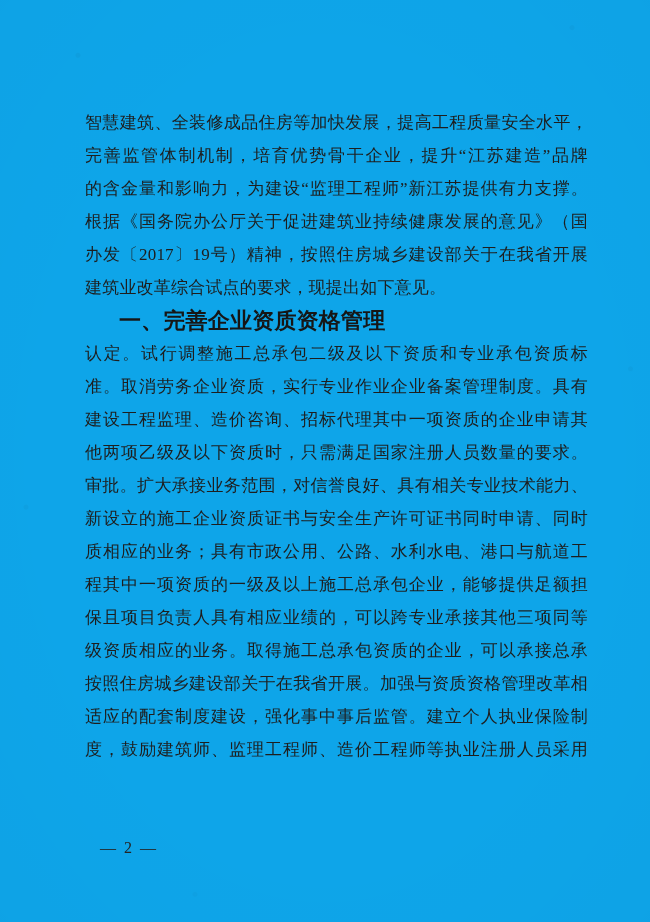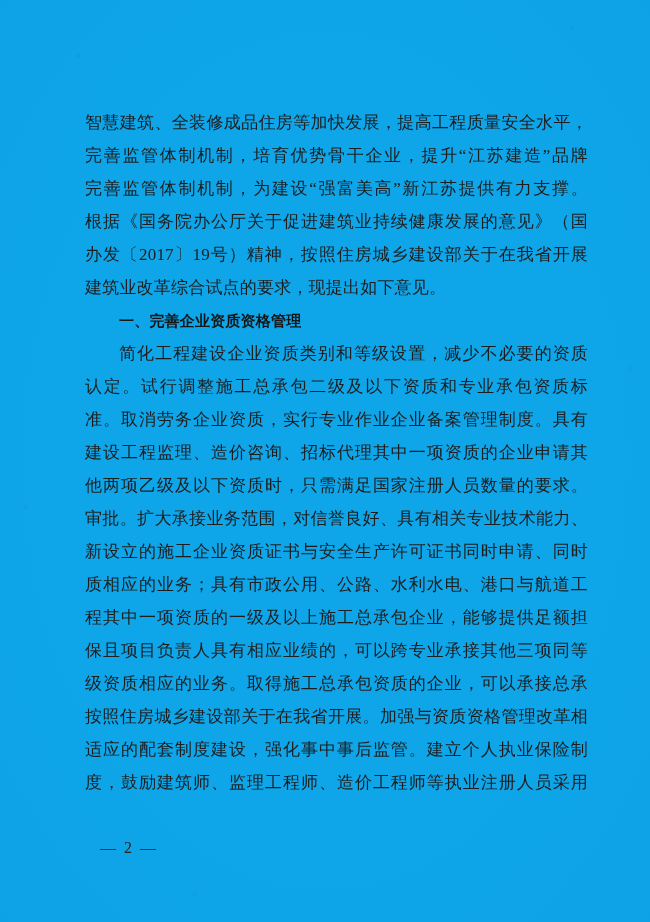--- a/index.html
+++ b/index.html
@@ -49,49 +49,48 @@
   .line.short {
     text-align: right;
     text-align-last: left;
   }
   .line.indent {
     text-indent: 34px;
   }
   .line.heading {
     font-family: "Liberation Sans", "DejaVu Sans", sans-serif;
     font-weight: bold;
-    font-size: 15px;
+    font-size: 22px;
     color: #161616;
   }
   .page-number {
     position: absolute;
     left: 100px;
     top: 836px;
     font-size: 16px;
     line-height: 24px;
     letter-spacing: 2px;
     color: #242424;
     text-align: left;
   }
 </style>
 </head>
 <body>
 
 <div class="page">
   <div class="textblock">
     <div class="line">智慧建筑、全装修成品住房等加快发展，提高工程质量安全水平，</div>
     <div class="line">完善监管体制机制，培育优势骨干企业，提升“江苏建造”品牌</div>
-    <div class="line">完善监管体制机制，为建设“强富美高”新江苏提供有力支撑。</div>
+    <div class="line">的含金量和影响力，为建设“监理工程师”新江苏提供有力支撑。</div>
     <div class="line">根据《国务院办公厅关于促进建筑业持续健康发展的意见》（国</div>
     <div class="line">办发〔2017〕19号）精神，按照住房城乡建设部关于在我省开展</div>
     <div class="line short">建筑业改革综合试点的要求，现提出如下意见。</div>
 
     <div class="line heading short indent">一、完善企业资质资格管理</div>
 
-    <div class="line indent">简化工程建设企业资质类别和等级设置，减少不必要的资质</div>
     <div class="line">认定。试行调整施工总承包二级及以下资质和专业承包资质标</div>
     <div class="line">准。取消劳务企业资质，实行专业作业企业备案管理制度。具有</div>
     <div class="line">建设工程监理、造价咨询、招标代理其中一项资质的企业申请其</div>
     <div class="line">他两项乙级及以下资质时，只需满足国家注册人员数量的要求。</div>
     <div class="line">审批。扩大承接业务范围，对信誉良好、具有相关专业技术能力、</div>
     <div class="line">新设立的施工企业资质证书与安全生产许可证书同时申请、同时</div>
     <div class="line">质相应的业务；具有市政公用、公路、水利水电、港口与航道工</div>
     <div class="line">程其中一项资质的一级及以上施工总承包企业，能够提供足额担</div>
     <div class="line">保且项目负责人具有相应业绩的，可以跨专业承接其他三项同等</div>
     <div class="line">级资质相应的业务。取得施工总承包资质的企业，可以承接总承</div>

